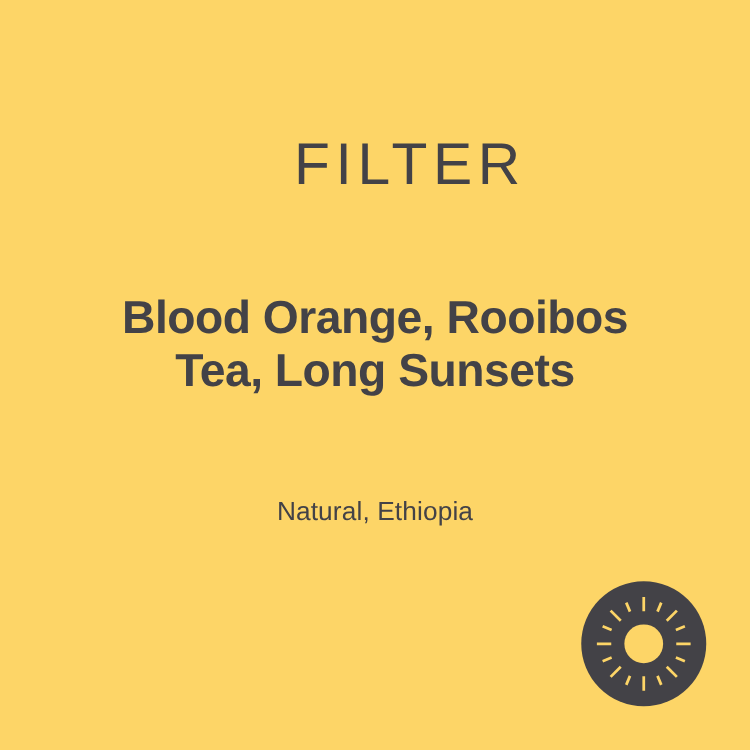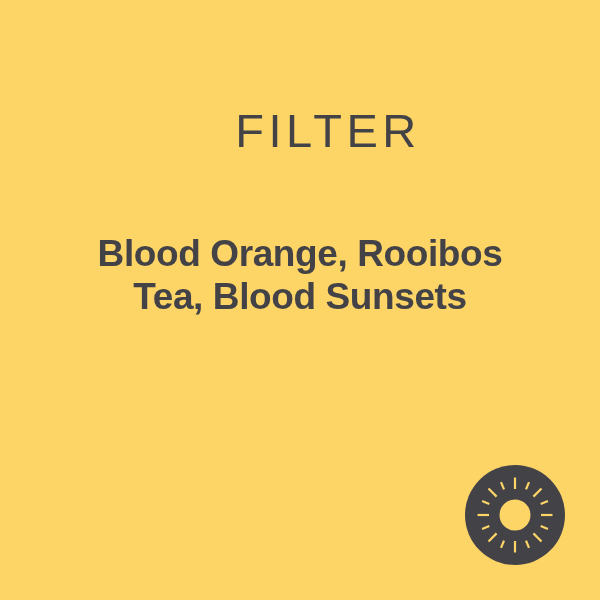--- a/index.html
+++ b/index.html
@@ -92,23 +92,24 @@
 </style>
 </head>
 <body>
 
 <div id="card">
 
   <div id="title">FILTER</div>
 
   <div id="heading">
     <span class="hline">Blood Orange, Rooibos</span>
-    <span class="hline">Tea, Blood Sunsets</span>
+    <span class="hline">Tea, Long Sunsets</span>
   </div>
 
+  <div id="subtitle">Natural, Ethiopia</div>
 
   <div id="sun-badge">
     <svg viewBox="0 0 100 100" xmlns="http://www.w3.org/2000/svg">
       <g stroke="#fdd567" stroke-width="2.2" stroke-linecap="butt" fill="none">
 
         <line x1="50" y1="12.5" x2="50" y2="24"></line>
         <line x1="50" y1="76" x2="50" y2="87.5"></line>
         <line x1="12.5" y1="50" x2="24" y2="50"></line>
         <line x1="76" y1="50" x2="87.5" y2="50"></line>
         <line x1="23.5" y1="23.5" x2="31.6" y2="31.6"></line>

